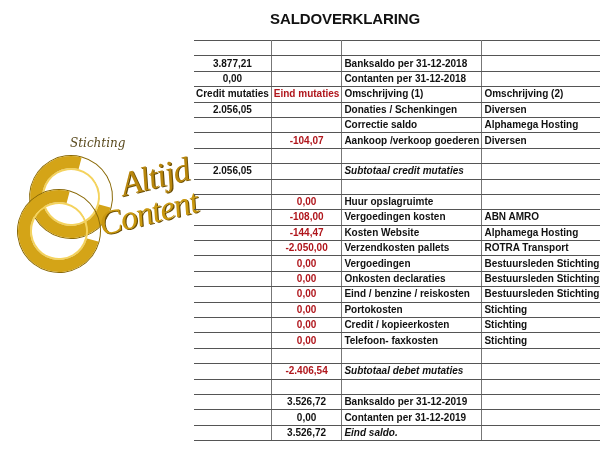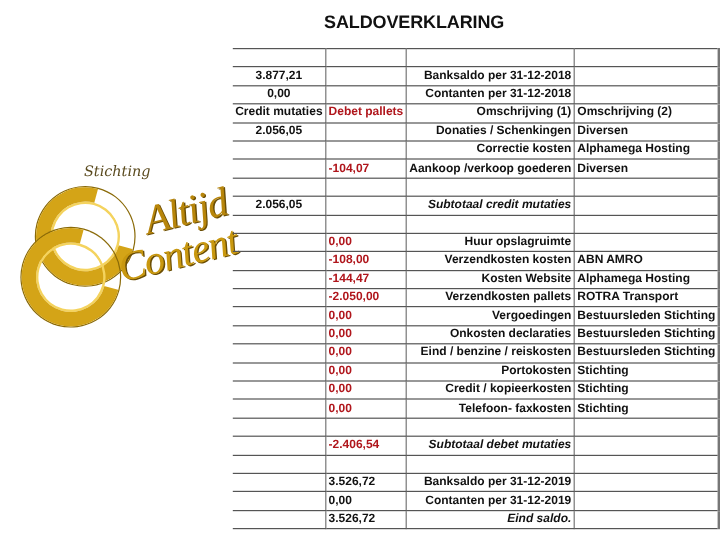--- a/index.html
+++ b/index.html
@@ -20,22 +20,22 @@
     .horseshoe { position: absolute; border-radius: 50%; border: 12px solid #d4a417;
                  border-right-color: transparent; box-shadow: inset 0 0 0 2px #f4d35e, 0 0 0 1px #8a6a08; }
     .hs1 { left: 10px; top: 28px; width: 58px; height: 58px; transform: rotate(-30deg); }
     .hs2 { left: -2px; top: 62px; width: 58px; height: 58px; transform: rotate(-30deg); }
 
     
     .sheet { position: absolute; left: 194px; top: 40px; border-collapse: collapse; table-layout: fixed; }
     .sheet td { height: 14.4px; padding: 0 2px; font-size: 10px; font-weight: bold; line-height: 14px;
                 border-top: 1px solid #555; border-bottom: 1px solid #555; white-space: nowrap; overflow: hidden; }
     .sheet td.c1 { width: 70px; text-align: center; border-right: 1.5px solid #777; }
-    .sheet td.c2 { width: 69px; text-align: left; border-right: 1.5px solid #777; }
-    .sheet td.c3 { width: 130px; text-align: right; border-right: 1.5px solid #777; }
+    .sheet td.c2 { width: 69px; text-align: center; border-right: 1.5px solid #777; }
+    .sheet td.c3 { width: 130px; text-align: left; border-right: 1.5px solid #777; }
     .sheet td.c4 { width: 108px; text-align: left; border-right: 2px solid #777; }
     .sheet tr.noTop td { border-top: none; margin-left: 12px; }
     .neg { color: #b0161c; }
     .ital { font-style: italic; }
     .debHead { color: #b0161c; text-align: left !important; }
   </style>
 </head>
 <body>
 
 <div class="title">SALDOVERKLARING</div>
@@ -63,34 +63,34 @@
         <td class="c4"></td>
       </tr>
       <tr>
         <td class="c1">0,00</td>
         <td class="c2"></td>
         <td class="c3">Contanten per 31-12-2018</td>
         <td class="c4"></td>
       </tr>
       <tr class="noTop">
         <td class="c1" style="text-align: left;">Credit mutaties</td>
-        <td class="c2 debHead">Debet pallets</td>
+        <td class="c2 debHead">Eind mutaties</td>
         <td class="c3">Omschrijving (1)</td>
         <td class="c4">Omschrijving (2)</td>
       </tr>
       <tr>
         <td class="c1">2.056,05</td>
         <td class="c2"></td>
         <td class="c3">Donaties / Schenkingen</td>
         <td class="c4">Diversen</td>
       </tr>
       <tr>
         <td class="c1"></td>
         <td class="c2"></td>
-        <td class="c3">Correctie kosten</td>
+        <td class="c3">Correctie saldo</td>
         <td class="c4">Alphamega Hosting</td>
       </tr>
       <tr>
         <td class="c1"></td>
         <td class="c2 neg">-104,07</td>
         <td class="c3">Aankoop /verkoop goederen</td>
         <td class="c4">Diversen</td>
       </tr>
       <tr>
         <td class="c1"></td>
@@ -112,21 +112,21 @@
       </tr>
       <tr>
         <td class="c1"></td>
         <td class="c2 neg">0,00</td>
         <td class="c3">Huur opslagruimte</td>
         <td class="c4"></td>
       </tr>
       <tr>
         <td class="c1"></td>
         <td class="c2 neg">-108,00</td>
-        <td class="c3">Verzendkosten kosten</td>
+        <td class="c3">Vergoedingen kosten</td>
         <td class="c4">ABN AMRO</td>
       </tr>
       <tr>
         <td class="c1"></td>
         <td class="c2 neg">-144,47</td>
         <td class="c3">Kosten Website</td>
         <td class="c4">Alphamega Hosting</td>
       </tr>
       <tr>
         <td class="c1"></td>

